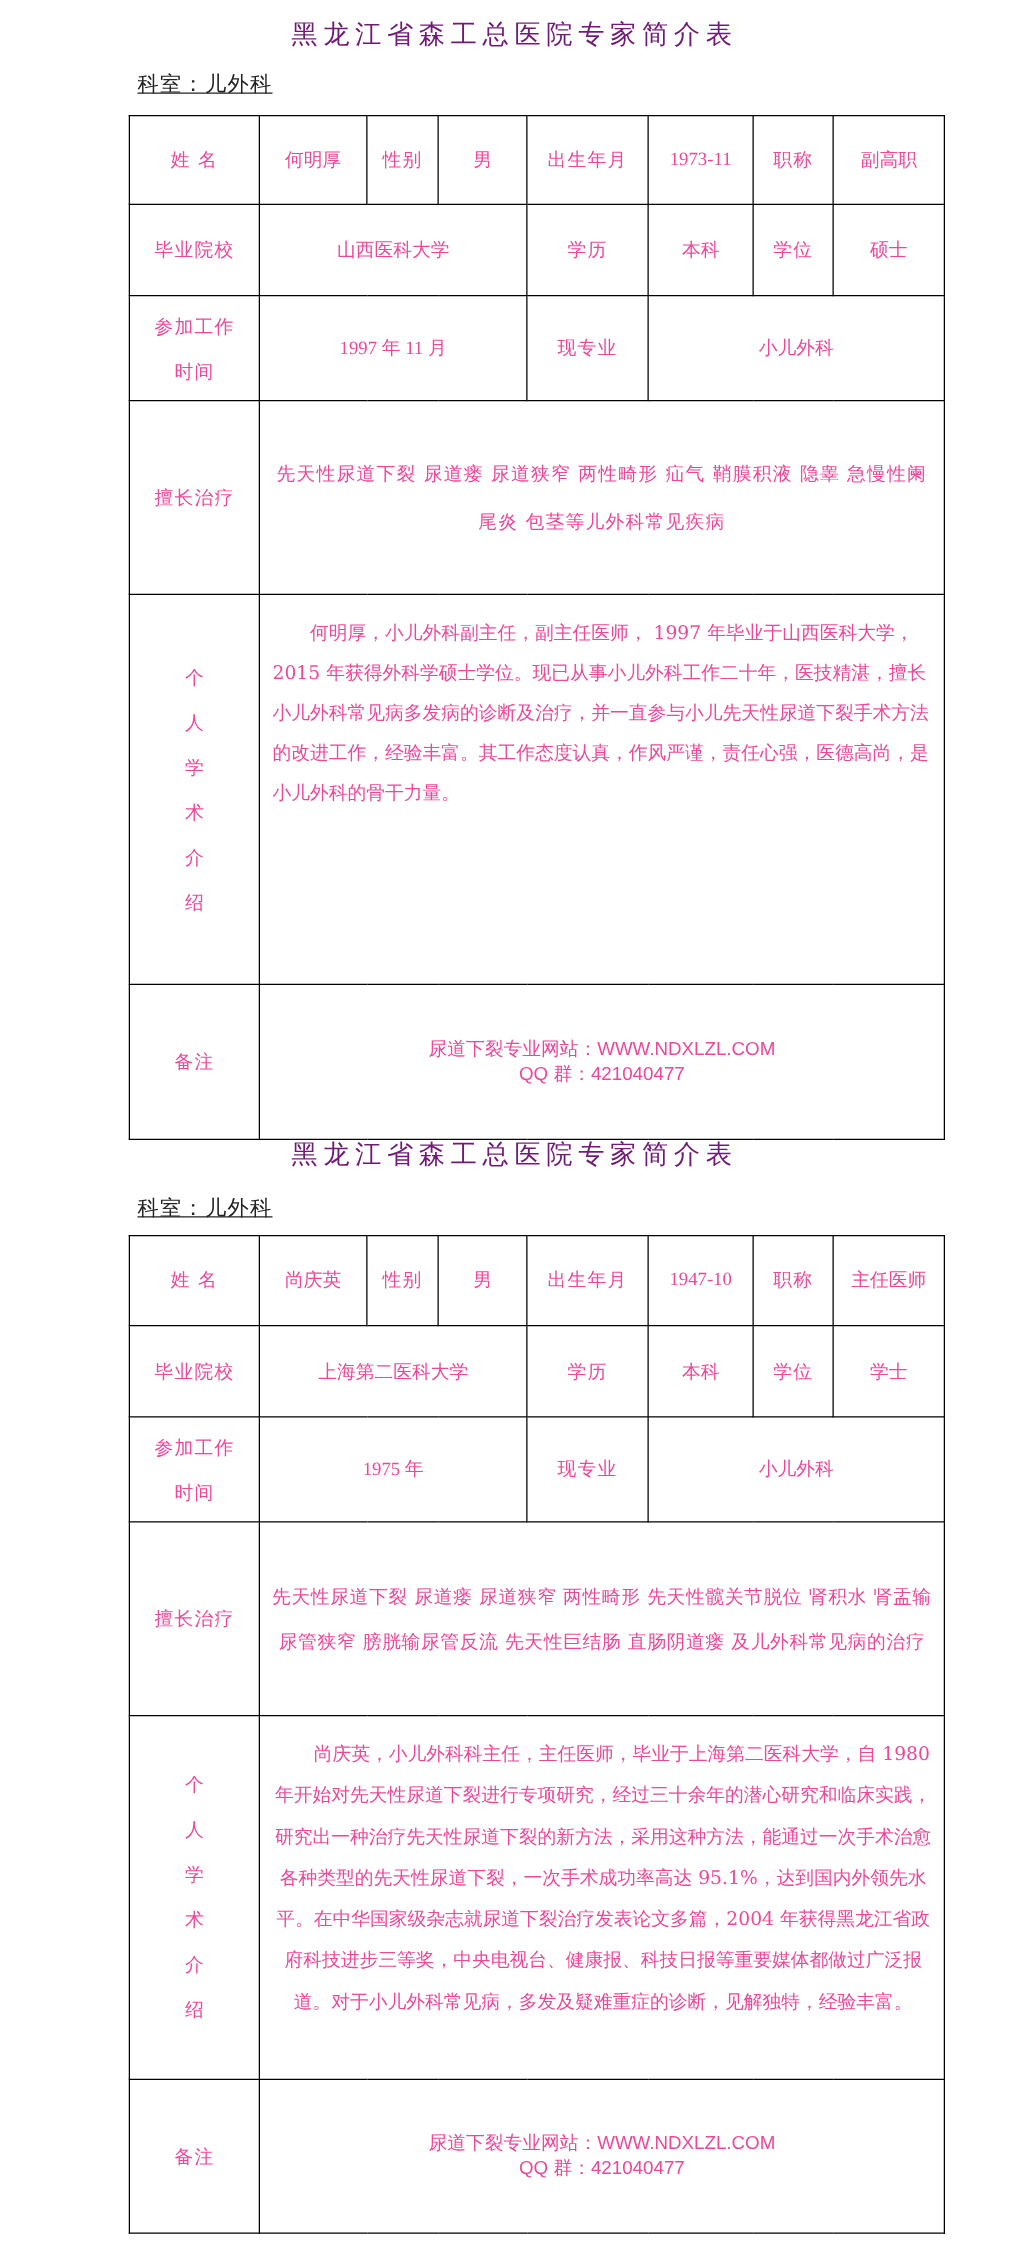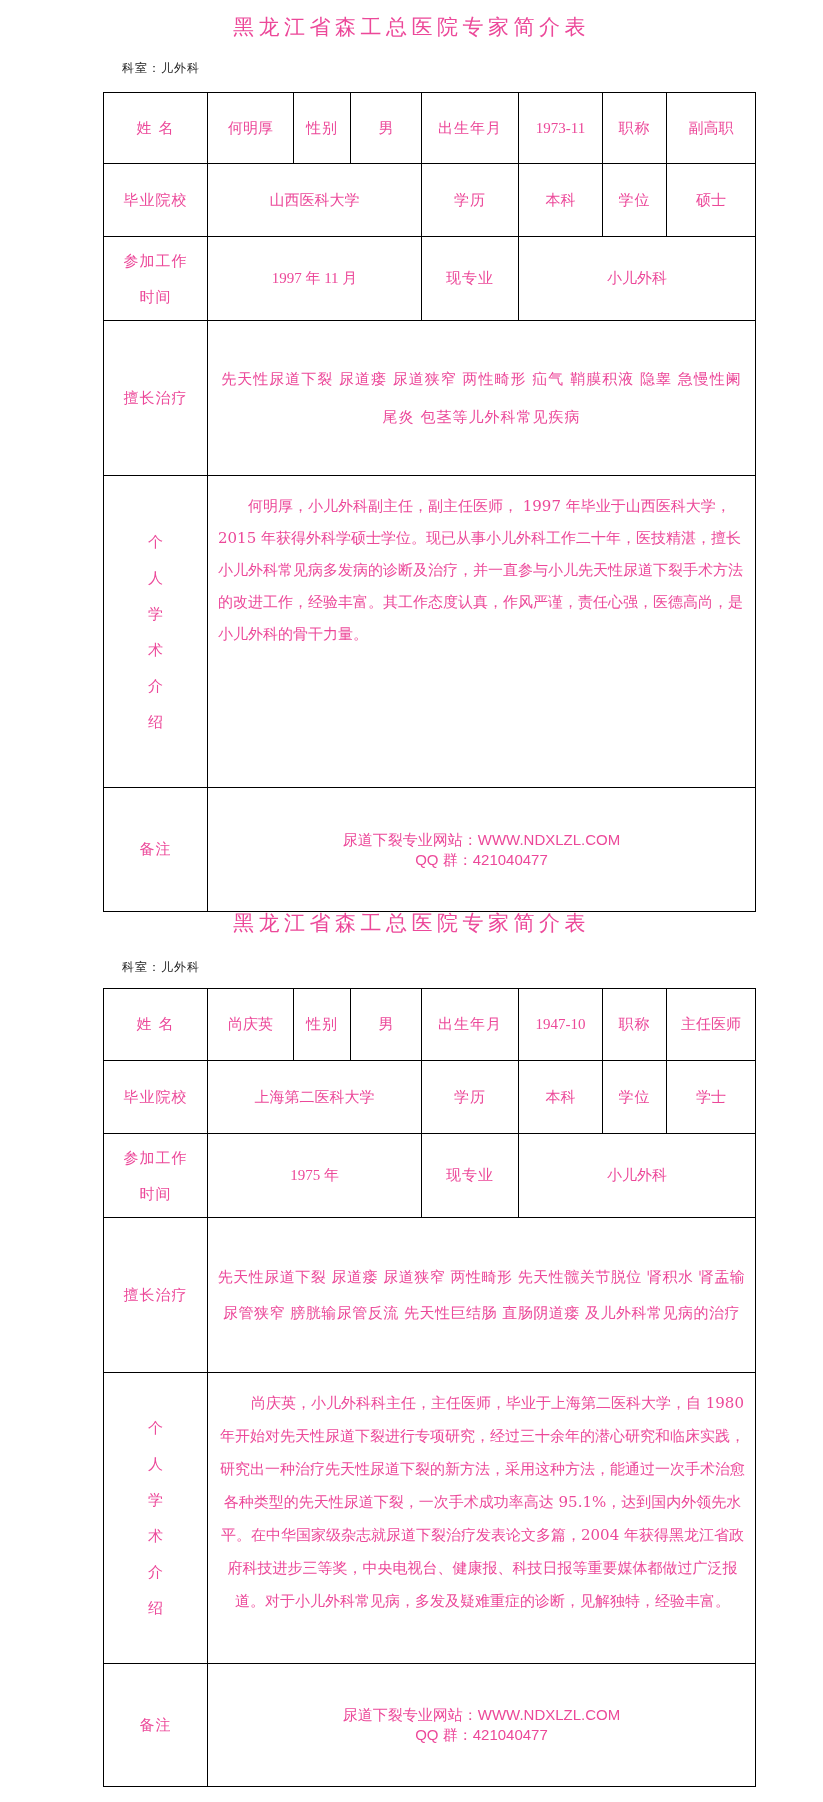--- a/index.html
+++ b/index.html
@@ -1,20 +1,20 @@
 <!DOCTYPE html>
 <html><head>
 <meta charset="utf-8">
 <style>
   html, body { margin: 0; padding: 0; background: #ffffff; }
   body { width: 823px; height: 1802px; position: relative; overflow: hidden;
          font-family: "DejaVu Serif", "Liberation Serif", serif; color: #222; }
   .title { position: absolute; left: 0; width: 823px; text-align: center;
-           font-size: 21px; letter-spacing: 4.5px; color: #ec4899; line-height: 24px; }
-  .dept { position: absolute; left: 122px; font-size: 12px; letter-spacing: 1px; color: #222; line-height: 20px; }
+           font-size: 21px; letter-spacing: 4.5px; color: #701a75; line-height: 24px; }
+  .dept { position: absolute; left: 110px; font-size: 17px; letter-spacing: 1px; color: #222; line-height: 20px; text-decoration: underline; }
   table.expert { position: absolute; left: 103px; width: 653px; border-collapse: collapse; table-layout: fixed; }
   table.expert td { border: 1.5px solid #000; text-align: center; vertical-align: middle;
                     font-size: 15px; color: #ec4899; padding: 0; }
   .lbl { letter-spacing: 1px; }
   .num { font-family: "Liberation Serif", serif; font-size: 16px; color: #222; margin-left: 48px; }
   .two-line { line-height: 36px; }
   .spec { font-size: 15.5px; line-height: 38px; padding: 0 8px !important; letter-spacing: 1px; }
   .spec2 { font-size: 15.5px; line-height: 36px; padding: 0 6px !important; letter-spacing: 0.5px; }
   .vert { line-height: 36px; }
   .vert span { display: block; }

